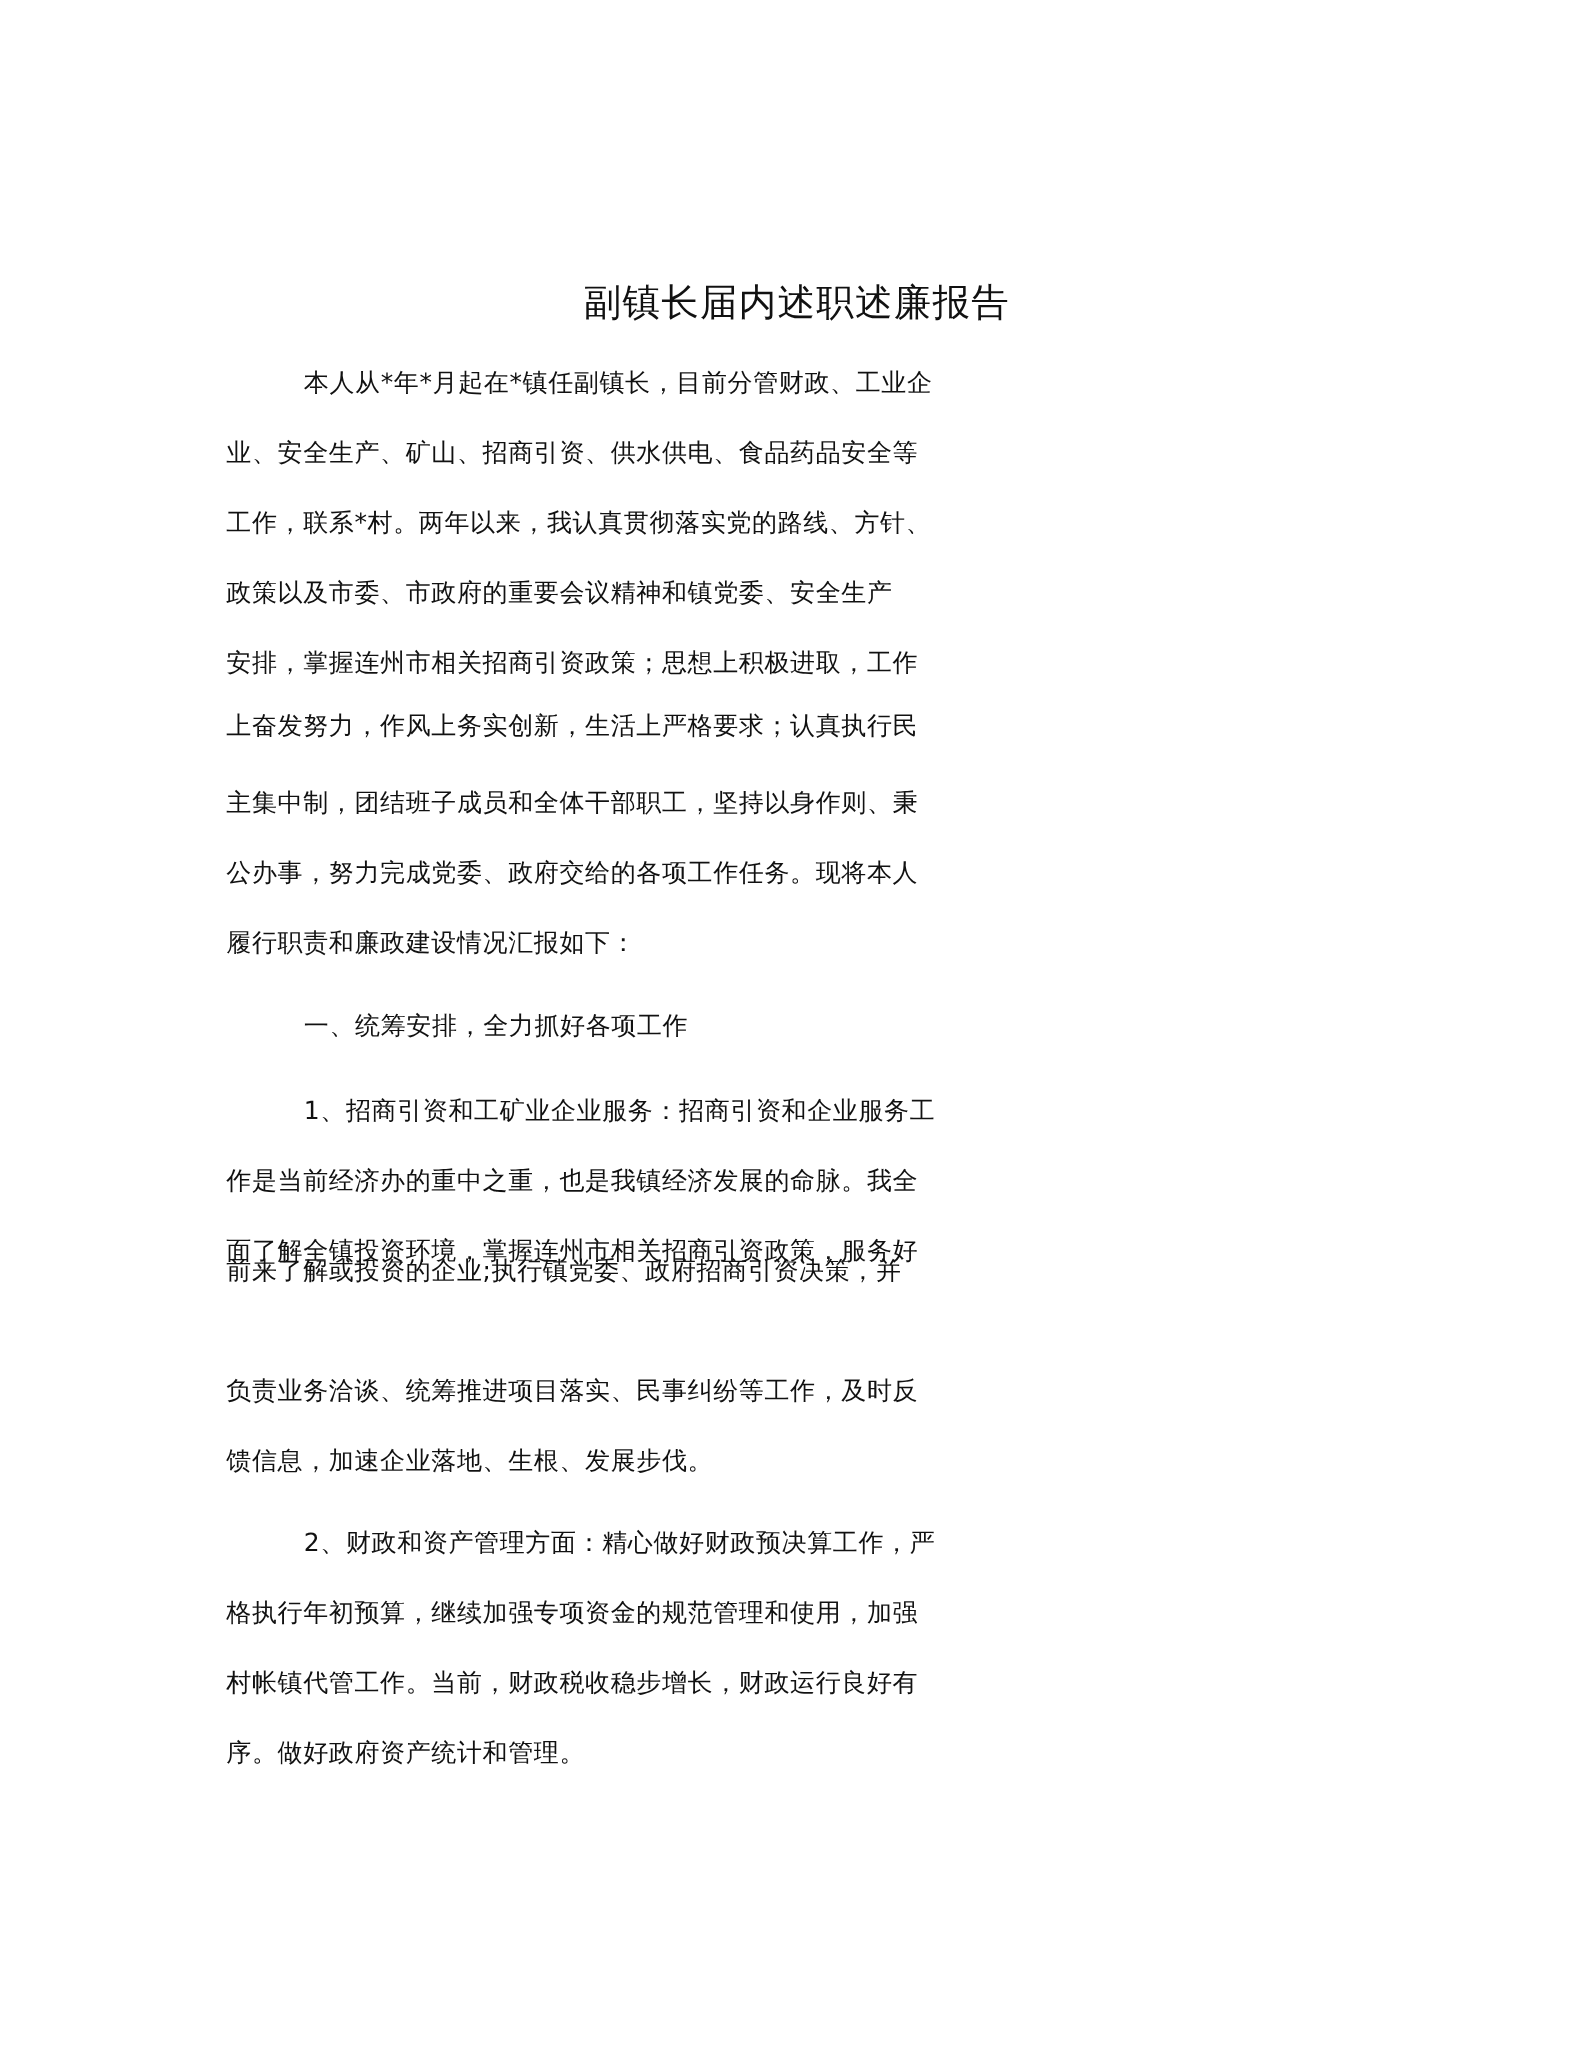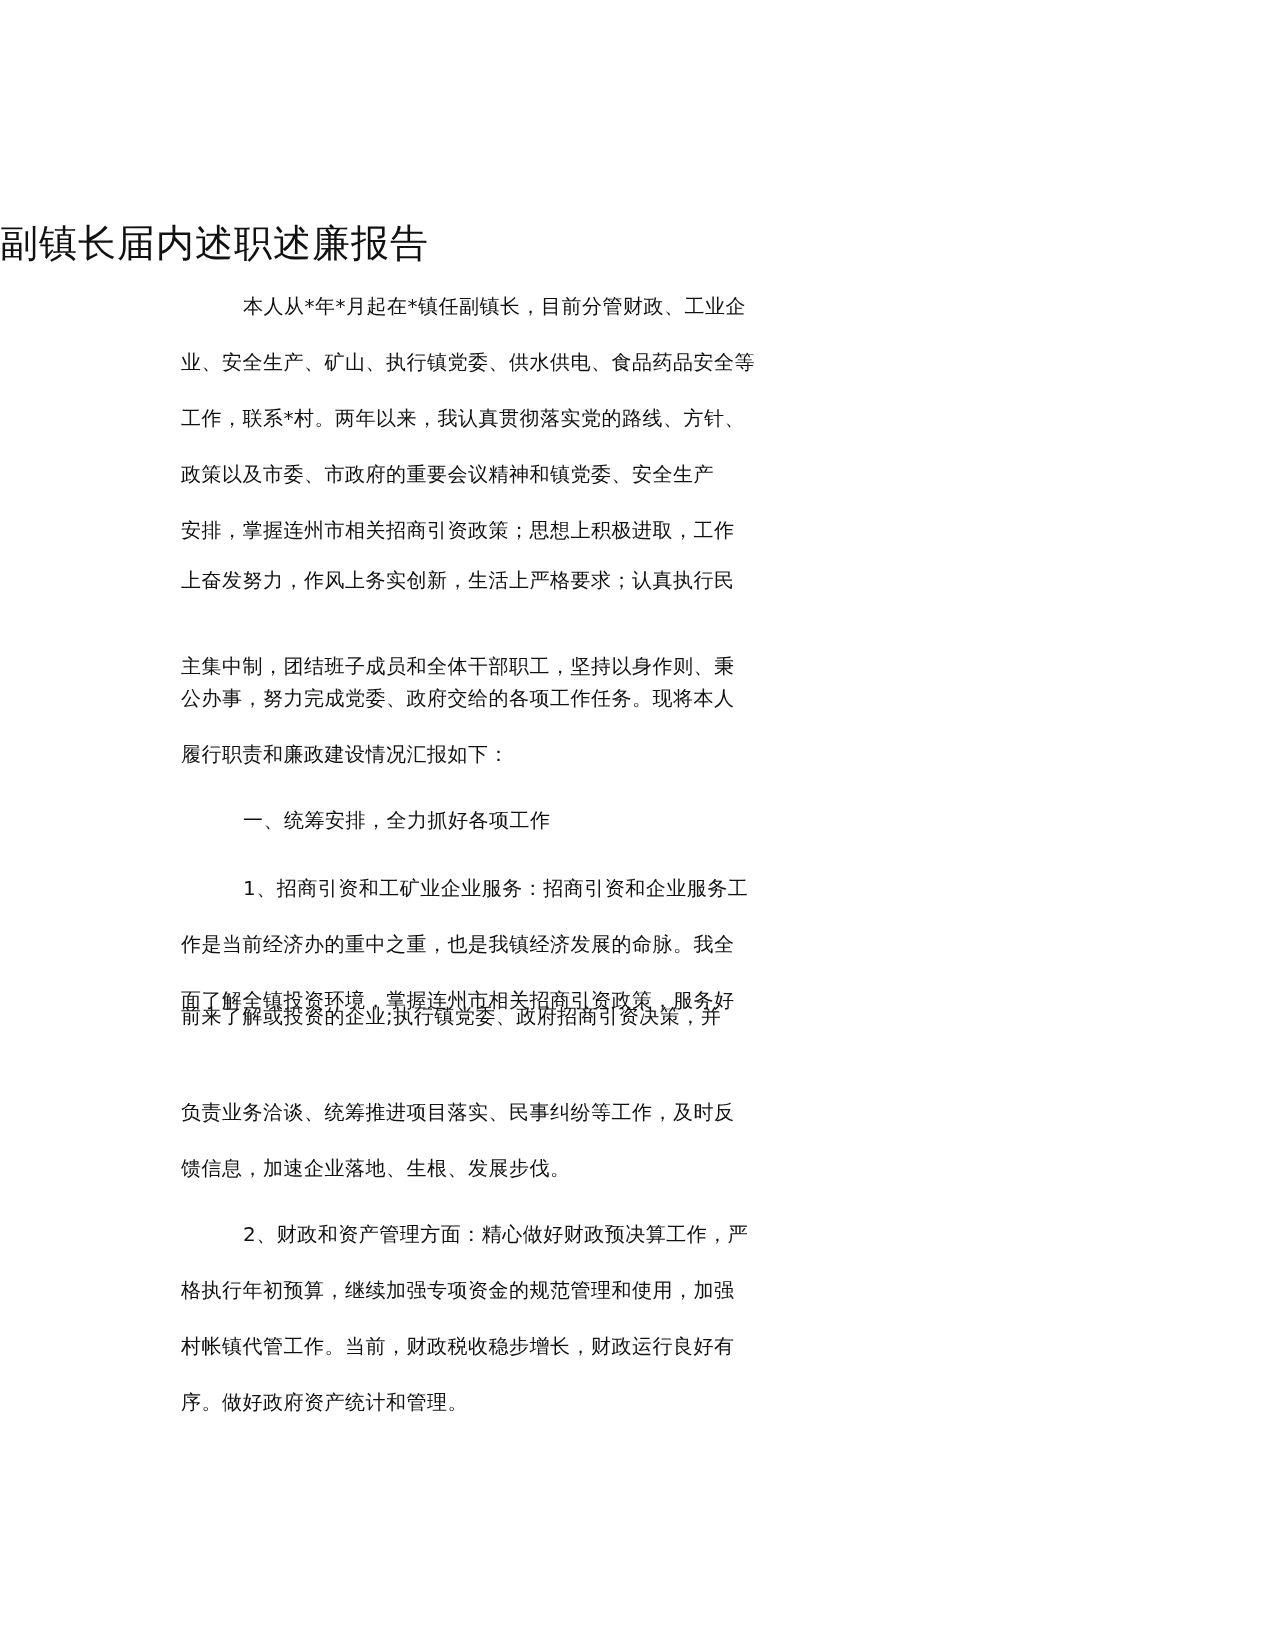--- a/index.html
+++ b/index.html
@@ -20,22 +20,22 @@
       left: 0;
       top: 0;
       width: 1275px;
       height: 1650px;
     }
     .title {
       position: absolute;
       left: 0;
       width: 1275px;
       top: 218px;
-      text-align: left;
-      font-size: 38px;
+      text-align: center;
+      font-size: 30px;
       line-height: 50px;
       letter-spacing: 1px;
       margin: 0;
       font-weight: normal;
     }
     .line {
       position: absolute;
       left: 181px;
       font-size: 20px;
       line-height: 40px;
@@ -48,26 +48,26 @@
     }
   </style>
 </head>
 <body>
 
 <div class="page">
   <h1 class="title">副镇长届内述职述廉报告</h1>
 
   <div>
     <div class="line indent" style="top:286px">本人从*年*月起在*镇任副镇长，目前分管财政、工业企</div>
-    <div class="line" style="top:342px">业、安全生产、矿山、执行镇党委、供水供电、食品药品安全等</div>
+    <div class="line" style="top:342px">业、安全生产、矿山、招商引资、供水供电、食品药品安全等</div>
     <div class="line" style="top:398px">工作，联系*村。两年以来，我认真贯彻落实党的路线、方针、</div>
     <div class="line" style="top:454px">政策以及市委、市政府的重要会议精神和镇党委、安全生产</div>
     <div class="line" style="top:510px">安排，掌握连州市相关招商引资政策；思想上积极进取，工作</div>
     <div class="line" style="top:560px">上奋发努力，作风上务实创新，生活上严格要求；认真执行民</div>
-    <div class="line" style="top:646px">主集中制，团结班子成员和全体干部职工，坚持以身作则、秉</div>
+    <div class="line" style="top:622px">主集中制，团结班子成员和全体干部职工，坚持以身作则、秉</div>
     <div class="line" style="top:678px">公办事，努力完成党委、政府交给的各项工作任务。现将本人</div>
     <div class="line" style="top:734px">履行职责和廉政建设情况汇报如下：</div>
   </div>
 
   <div>
     <div class="line indent" style="top:800px">一、统筹安排，全力抓好各项工作</div>
   </div>
 
   <div>
     <div class="line indent" style="top:868px">1、招商引资和工矿业企业服务：招商引资和企业服务工</div>

